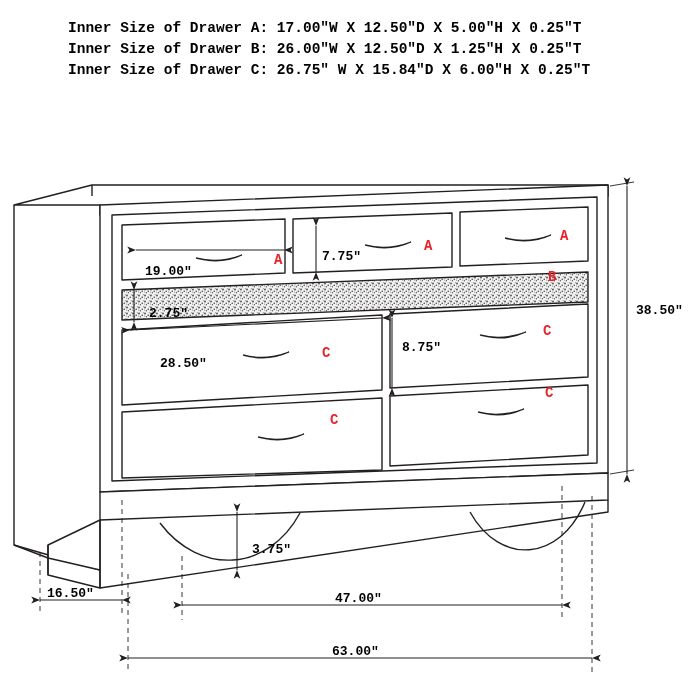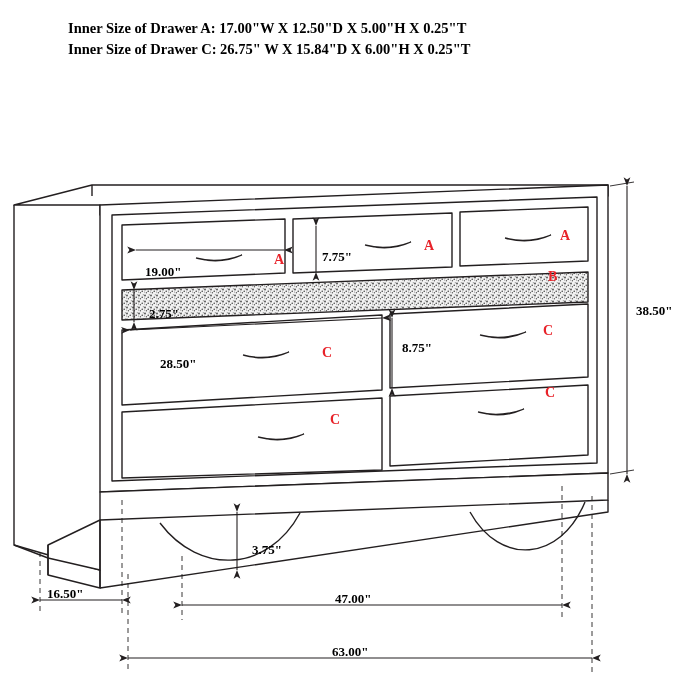--- a/index.html
+++ b/index.html
@@ -5,21 +5,21 @@
   html, body {
     margin: 0;
     padding: 0;
     background: #ffffff;
   }
   #page {
     position: relative;
     width: 700px;
     height: 700px;
     background: #ffffff;
-    font-family: Liberation Serif, serif;
+    font-family: Liberation Mono, monospace;
     overflow: hidden;
   }
   .spec-block {
     position: absolute;
     left: 68px;
     top: 18px;
     width: 600px;
   }
   .spec-line {
     font-size: 14.5px;
@@ -50,20 +50,21 @@
     white-space: nowrap;
   }
 </style>
 </head>
 <body>
 
 <div id="page">
 
   <div class="spec-block">
     <div class="spec-line">Inner Size of Drawer A: 17.00"W X 12.50"D X 5.00"H X 0.25"T</div>
+    <div class="spec-line">Inner Size of Drawer B: 26.00"W X 12.50"D X 1.25"H X 0.25"T</div>
     <div class="spec-line">Inner Size of Drawer C: 26.75" W X 15.84"D X 6.00"H X 0.25"T</div>
   </div>
 
   <svg id="drawing" viewBox="0 0 700 700">
     <defs>
       <marker id="arrS" markerWidth="9" markerHeight="9" refX="8" refY="4.5" orient="auto" markerUnits="strokeWidth">
         <path d="M8,4.5 L0,1.4 L2,4.5 L0,7.6 z" fill="#231f20"></path>
       </marker>
       <marker id="arrE" markerWidth="9" markerHeight="9" refX="1" refY="4.5" orient="auto" markerUnits="strokeWidth">
         <path d="M1,4.5 L9,1.4 L7,4.5 L9,7.6 z" fill="#231f20"></path>

